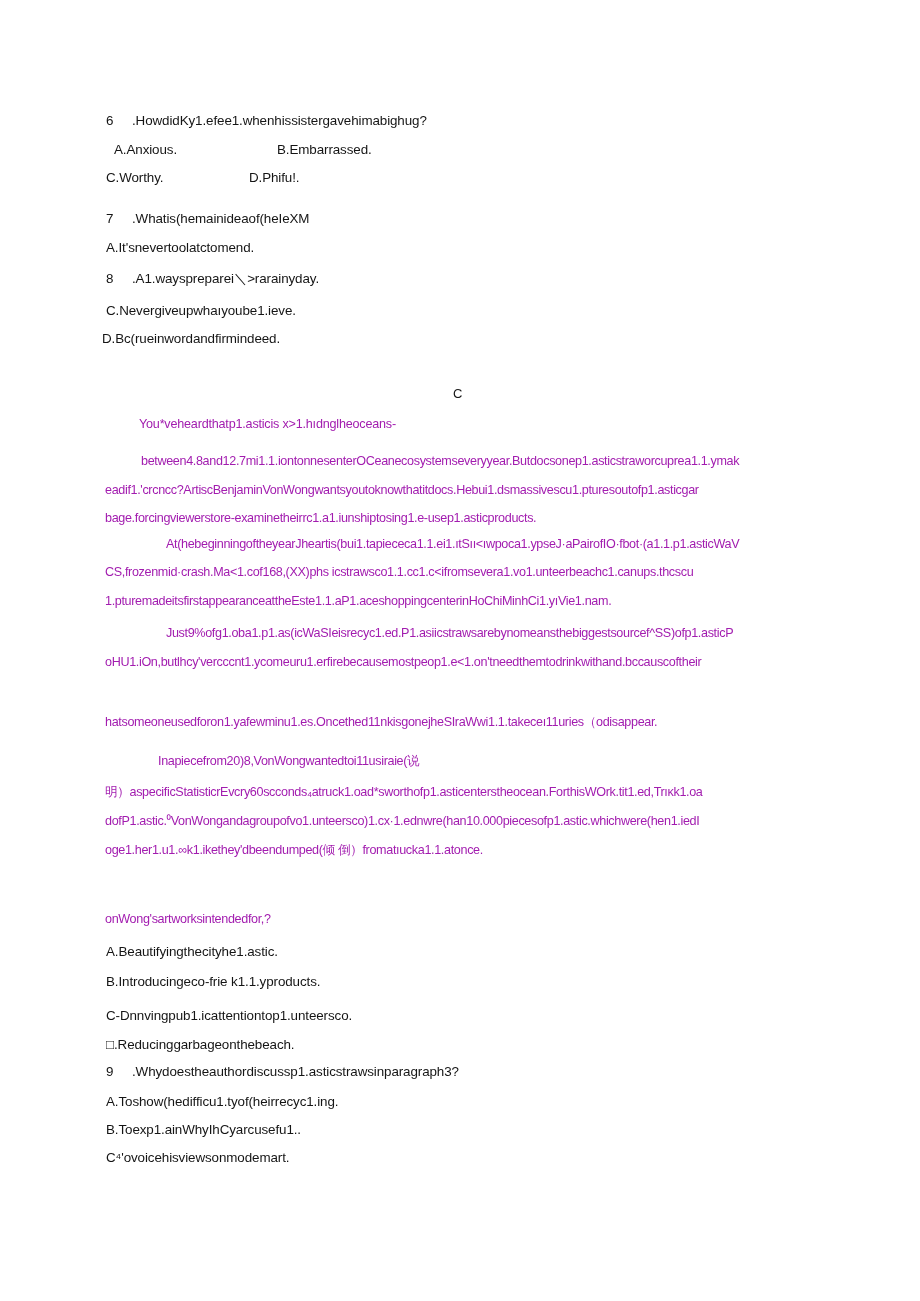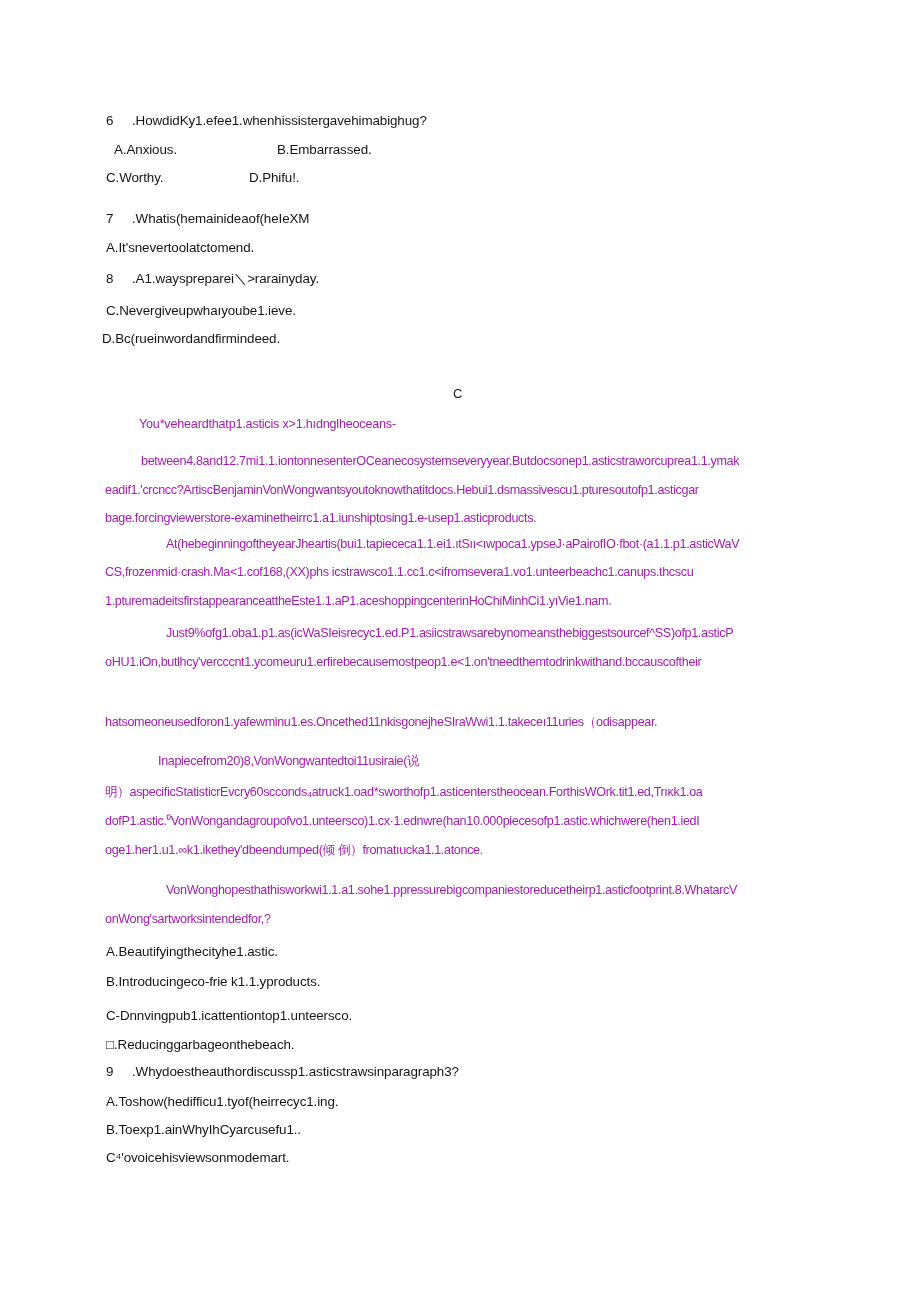--- a/index.html
+++ b/index.html
@@ -111,21 +111,20 @@
 
   <div class="body-line" style="left:166px; top:627px;">Just9%ofg1.oba1.p1.as(icWaSIeisrecyc1.ed.P1.asiicstrawsarebynomeansthebiggestsourcef^SS)ofp1.asticP</div>
   <div class="body-line" style="left:105px; top:656px;">oHU1.iOn,butlhcy'vercccnt1.ycomeuru1.erfirebecausemostpeop1.e&lt;1.on'tneedthemtodrinkwithand.bccauscoftheir</div>
   <div class="body-line" style="left:105px; top:688px;margin-top:28px;">hatsomeoneusedforon1.yafewminu1.es.Oncethed11nkisgonejheSIraWwi1.1.takeceı11uries（odisappear.</div>
 
   <div class="body-line" style="left:158px; top:755px;">Inapiecefrom20)8,VonWongwantedtoi11usiraie(说</div>
   <div class="body-line" style="left:105px; top:786px;">明）aspecificStatisticrEvcry60scconds₄atruck1.oad*sworthofp1.asticenterstheocean.ForthisWOrk.tit1.ed,Trıκk1.oa</div>
   <div class="body-line" style="left:105px; top:815px;">dofP1.astic.⁰VonWongandagroupofvo1.unteersco)1.cx·1.ednwre(han10.000piecesofp1.astic.whichwere(hen1.iedI</div>
   <div class="body-line" style="left:105px; top:844px;">oge1.her1.u1.∞k1.ikethey'dbeendumped(倾 倒）fromatıucka1.1.atonce.</div>
 
-  <div class="body-line" style="left:166px; top:884px;">VonWonghopesthathisworkwi1.1.a1.sohe1.ppressurebigcompaniestoreducetheirp1.asticfootprint.8.WhatarcV</div>
   <div class="body-line" style="left:105px; top:913px;">onWong'sartworksintendedfor,?</div>
 
   <div class="ln opt-line" style="left:106px; top:945px;">A.Beautifyingthecityhe1.astic.</div>
   <div class="ln opt-line" style="left:106px; top:975px;">B.Introducingeco-frie  k1.1.yproducts.</div>
   <div class="ln opt-line" style="left:106px; top:1009px;">C-Dnnvingpub1.icattentiontop1.unteersco.</div>
   <div class="ln opt-line" style="left:106px; top:1038px;">□.Reducinggarbageonthebeach.</div>
 
   <div class="ln q-line" style="left:106px; top:1065px;">
     <span class="q-num">9</span><span>.Whydoestheauthordiscussp1.asticstrawsinparagraph3?</span>
   </div>

